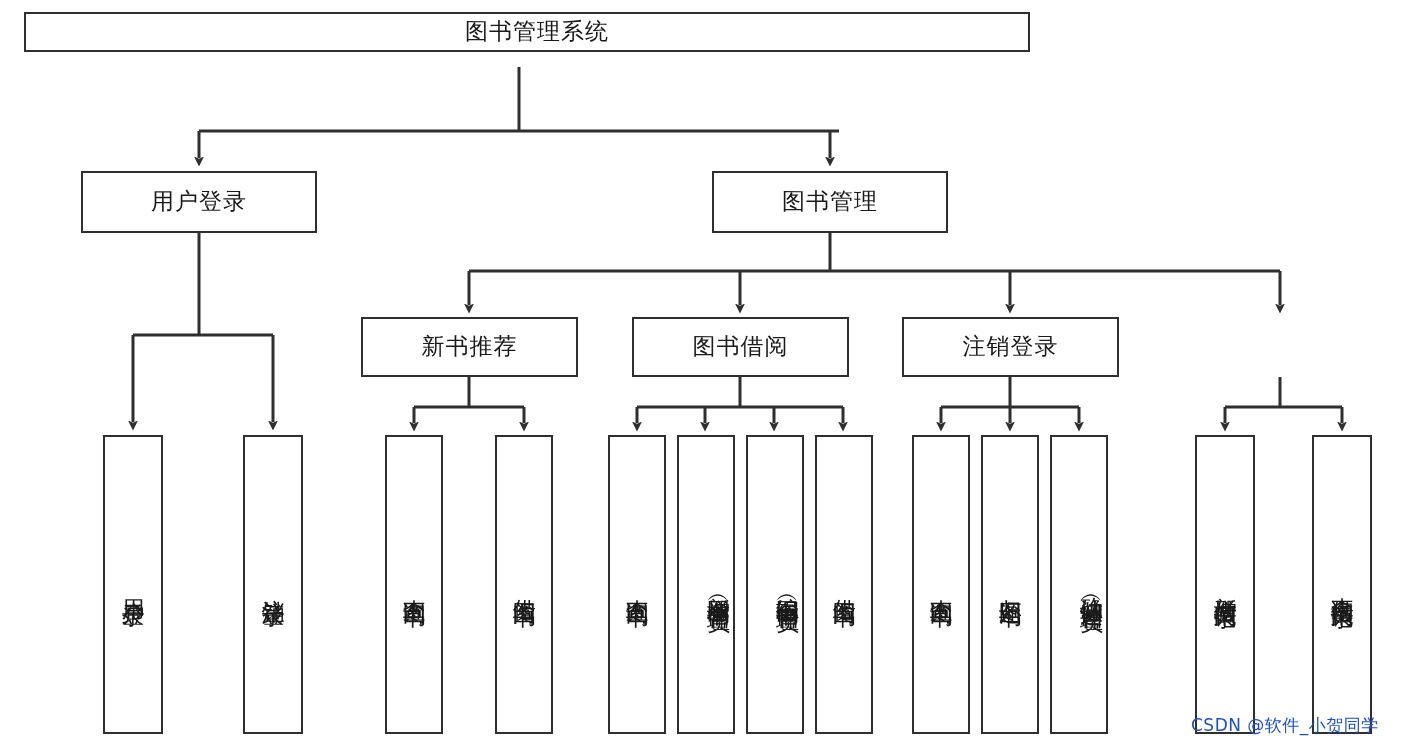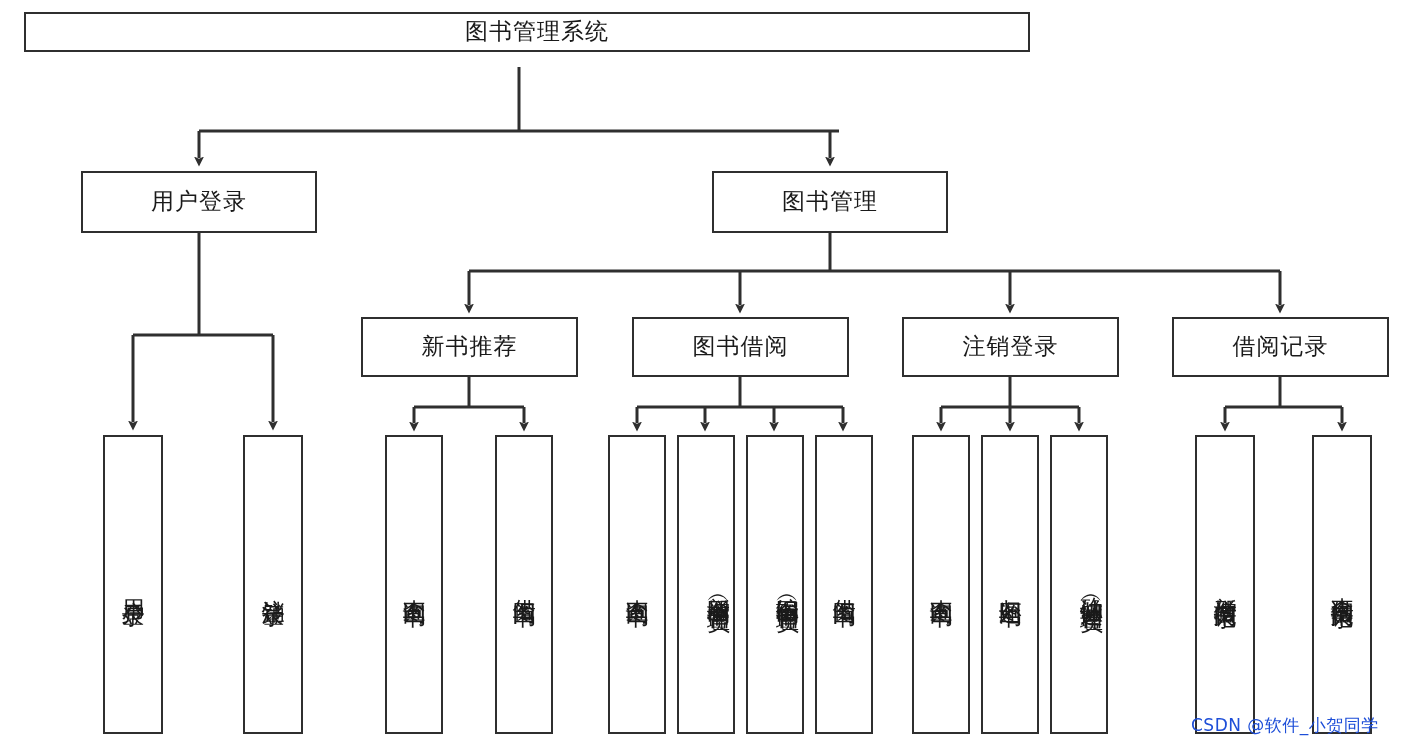--- a/index.html
+++ b/index.html
@@ -134,23 +134,20 @@
 
   <div class="node node-h" style="left:361px; top:317px; width:217px; height:60px;">
     <span>新书推荐</span>
   </div>
   <div class="node node-h" style="left:632px; top:317px; width:217px; height:60px;">
     <span>图书借阅</span>
   </div>
   <div class="node node-h" style="left:902px; top:317px; width:217px; height:60px;">
     <span>注销登录</span>
   </div>
-  <div class="node node-h" style="left:1172px; top:317px; width:217px; height:60px;">
-    <span>借阅记录</span>
-  </div>
 
   <div class="node node-v align-center" style="left:103px; top:435px; width:60px; height:299px;">
     <span class="vtext">用户登录</span>
   </div>
   <div class="node node-v align-center" style="left:243px; top:435px; width:60px; height:299px;">
     <span class="vtext">注销登录</span>
   </div>
 
   <div class="node node-v align-center" style="left:385px; top:435px; width:58px; height:299px;">
     <span class="vtext">查询图书</span>

